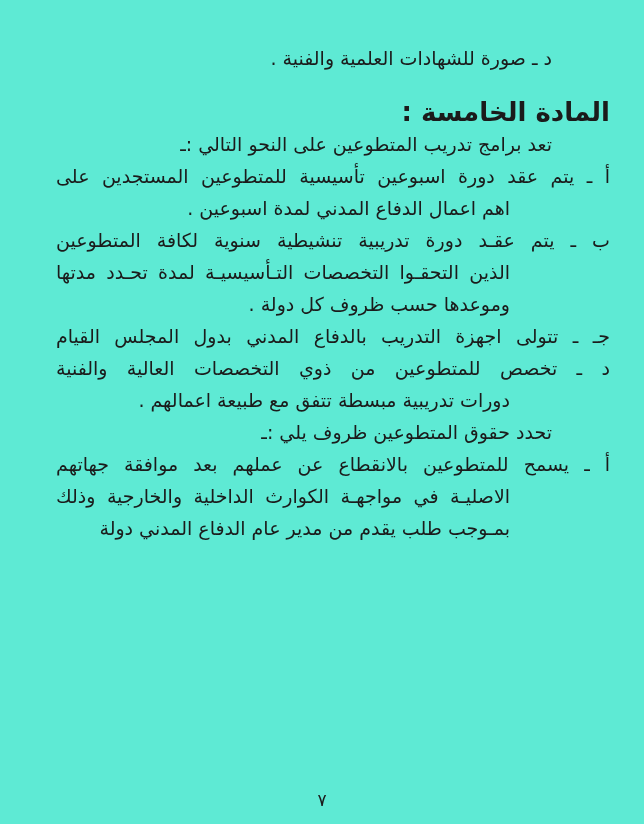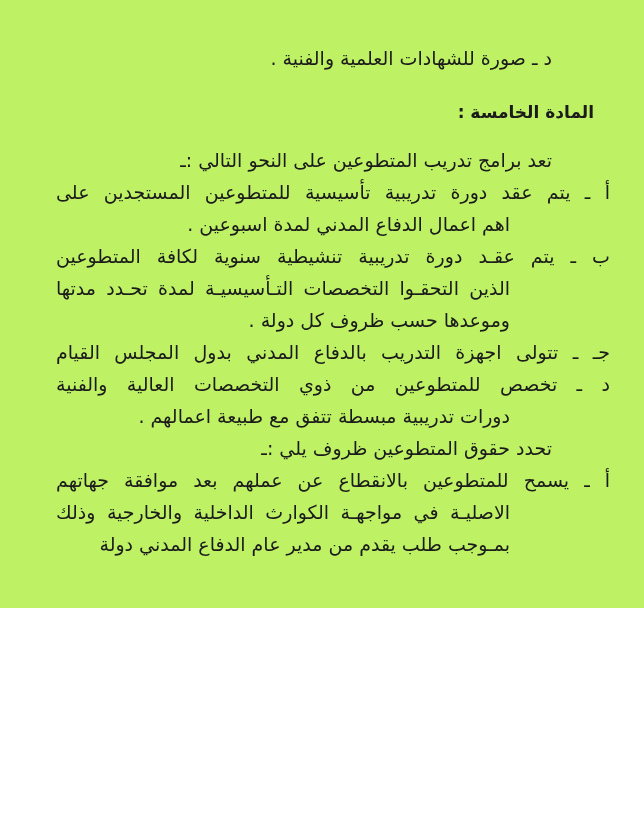--- a/index.html
+++ b/index.html
@@ -3,22 +3,22 @@
 <meta charset="utf-8">
 <style>
   html, body {
     margin: 0;
     padding: 0;
     background: #ffffff;
   }
   .page {
     position: relative;
     width: 644px;
-    height: 608px;
-    background: #bef264;
+    height: 824px;
+    background: #5eead4;
     overflow: hidden;
   }
   .content {
     position: absolute;
     top: 42px;
     right: 34px;
     left: 56px;
     direction: rtl;
     font-family: "DejaVu Sans", sans-serif;
     font-size: 19px;
@@ -35,22 +35,22 @@
     white-space: normal;
     text-align: justify;
     text-align-last: justify;
   }
   
   .ind { padding-right: 58px; }
   
   .cont { padding-right: 100px; }
   .heading {
     font-weight: bold;
-    font-size: 17px;
-    margin: 16px;
+    font-size: 26px;
+    margin: 0;
   }
   .gap-a { margin-top: 22px; }
   .gap-b { margin-top: 26px; }
   .pagenum {
     position: absolute;
     top: 790px;
     left: 0;
     right: 0;
     text-align: center;
     font-family: "DejaVu Sans", sans-serif;
@@ -63,21 +63,21 @@
 
 <div class="page">
   <main class="content">
 
     <div class="line ind">د ـ صورة للشهادات العلمية والفنية .</div>
 
     <h2 class="line heading gap-a">المادة الخامسة :</h2>
 
     <div class="line ind">تعد برامج تدريب المتطوعين على النحو التالي :ـ</div>
 
-    <div class="line j">أ ـ يتم عقد دورة تدريبية تأسيسية للمتطوعين المستجدين على</div>
+    <div class="line j">أ ـ يتم عقد دورة اسبوعين تأسيسية للمتطوعين المستجدين على</div>
     <div class="line cont">اهم اعمال الدفاع المدني لمدة اسبوعين .</div>
 
     <div class="line j">ب ـ يتم عقـد دورة تدريبية تنشيطية سنوية لكافة المتطوعين</div>
     <div class="line j cont">الذين التحقـوا التخصصات التـأسيسيـة لمدة تحـدد مدتها</div>
     <div class="line cont">وموعدها حسب ظروف كل دولة .</div>
 
     <div class="line j">جـ ـ تتولى اجهزة التدريب بالدفاع المدني بدول المجلس القيام</div>
 
     <div class="line j">د ـ تخصص للمتطوعين من ذوي التخصصات العالية والفنية</div>
     <div class="line cont">دورات تدريبية مبسطة تتفق مع طبيعة اعمالهم .</div>

